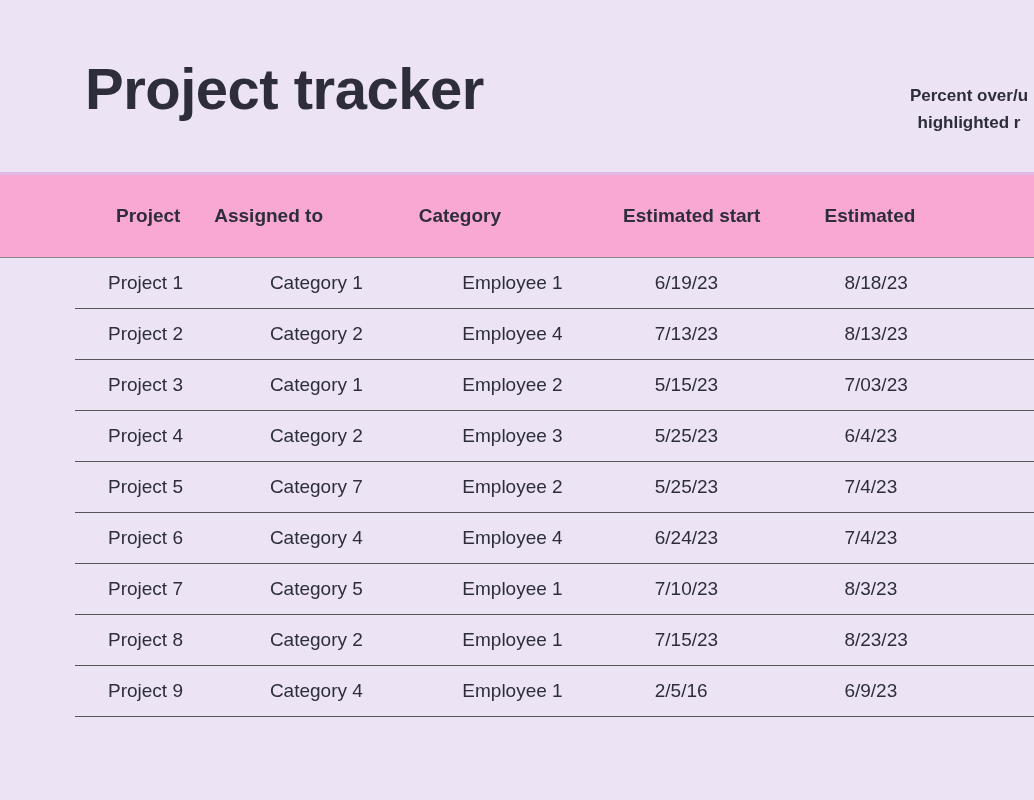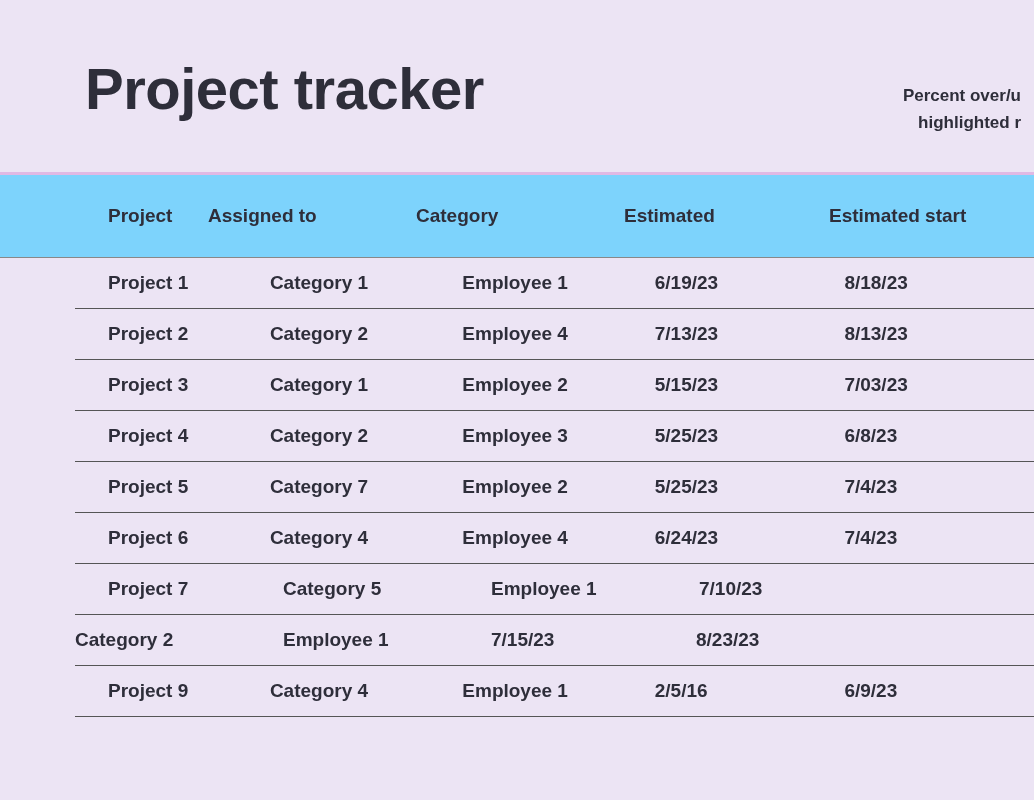--- a/index.html
+++ b/index.html
@@ -20,38 +20,38 @@
       position: relative;
     }
     .page-title {
       font-size: 58px;
       font-weight: 700;
       color: #2e2e3a;
       letter-spacing: -0.5px;
     }
     .note-text {
       position: absolute;
-      right: 13px;
+      right: 0;
       top: 82px;
       font-size: 17px;
       color: #2e2e3a;
       font-weight: 600;
-      text-align: right;
+      text-align: center;
       line-height: 1.6;
       width: 130px;
       overflow: hidden;
     }
     .table-container {
       width: 100%;
     }
     .table-header {
-      background-color: #7dd3fc;
+      background-color: #f9a8d4;
       border-top: 3px solid #e0b9e4;
       border-bottom: 1px solid #888;
-      padding: 30px 0;
+      padding: 30px 8px;
       display: flex;
     }
     .col {
       font-size: 19px;
       color: #2e2e3a;
     }
     .header-col {
       font-weight: 700;
     }
     .col-project {
@@ -77,41 +77,41 @@
       display: flex;
       padding: 14px 0;
       border-bottom: 1px solid #555;
       margin-left: 75px;
     }
     .table-row .col-project {
       width: 208px;
       padding-left: 33px;
     }
     .table-row .col {
-      font-weight: 700;
+      font-weight: 400;
     }
   </style>
 </head>
 <body>
 
 <div class="header-area">
   <h1 class="page-title">Project tracker</h1>
   <div class="note-text">
     <div>Percent over/u</div>
     <div>highlighted r</div>
   </div>
 </div>
 
 <div class="table-container">
   <div class="table-header">
     <div class="col header-col col-project">Project</div>
     <div class="col header-col col-assigned">Assigned to</div>
     <div class="col header-col col-category">Category</div>
+    <div class="col header-col col-start">Estimated start</div>
     <div class="col header-col col-finish">Estimated</div>
-    <div class="col header-col col-start">Estimated start</div>
   </div>
   <div class="table-body">
     <div class="table-row">
       <div class="col col-project">Project 1</div>
       <div class="col col-category">Category 1</div>
       <div class="col col-assigned">Employee 1</div>
       <div class="col col-start">6/19/23</div>
       <div class="col col-finish">8/18/23</div>
     </div>
     <div class="table-row">
@@ -126,43 +126,45 @@
       <div class="col col-category">Category 1</div>
       <div class="col col-assigned">Employee 2</div>
       <div class="col col-start">5/15/23</div>
       <div class="col col-finish">7/03/23</div>
     </div>
     <div class="table-row">
       <div class="col col-project">Project 4</div>
       <div class="col col-category">Category 2</div>
       <div class="col col-assigned">Employee 3</div>
       <div class="col col-start">5/25/23</div>
-      <div class="col col-finish">6/8/23</div>
+      <div class="col col-finish">6/4/23</div>
     </div>
     <div class="table-row">
       <div class="col col-project">Project 5</div>
       <div class="col col-category">Category 7</div>
       <div class="col col-assigned">Employee 2</div>
       <div class="col col-start">5/25/23</div>
       <div class="col col-finish">7/4/23</div>
     </div>
     <div class="table-row">
       <div class="col col-project">Project 6</div>
       <div class="col col-category">Category 4</div>
       <div class="col col-assigned">Employee 4</div>
       <div class="col col-start">6/24/23</div>
       <div class="col col-finish">7/4/23</div>
     </div>
     <div class="table-row">
       <div class="col col-project">Project 7</div>
       <div class="col col-category">Category 5</div>
       <div class="col col-assigned">Employee 1</div>
       <div class="col col-start">7/10/23</div>
+      <div class="col col-finish">8/3/23</div>
     </div>
     <div class="table-row">
+      <div class="col col-project">Project 8</div>
       <div class="col col-category">Category 2</div>
       <div class="col col-assigned">Employee 1</div>
       <div class="col col-start">7/15/23</div>
       <div class="col col-finish">8/23/23</div>
     </div>
     <div class="table-row">
       <div class="col col-project">Project 9</div>
       <div class="col col-category">Category 4</div>
       <div class="col col-assigned">Employee 1</div>
       <div class="col col-start">2/5/16</div>

